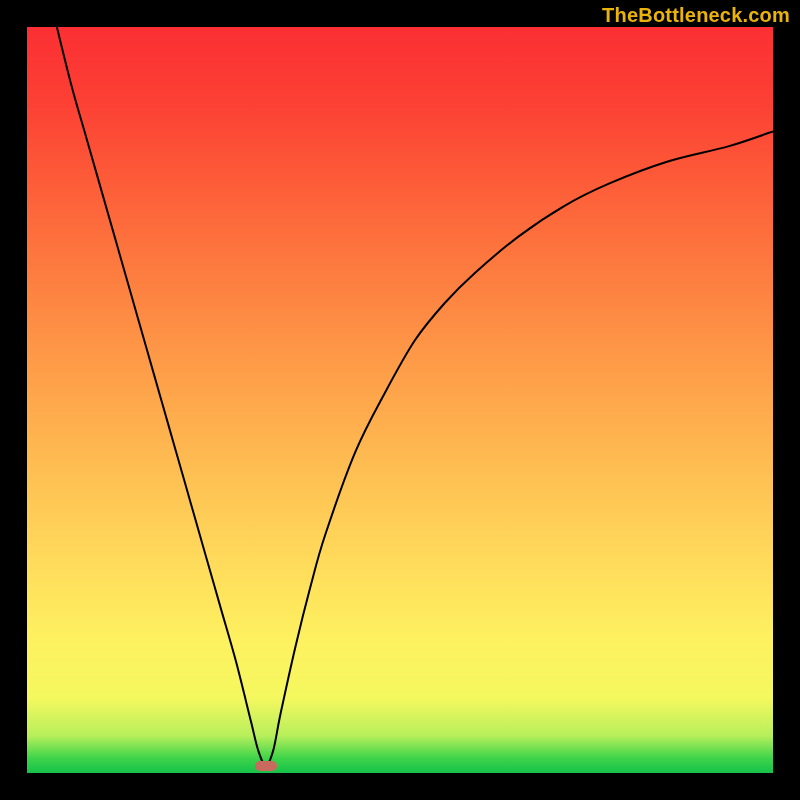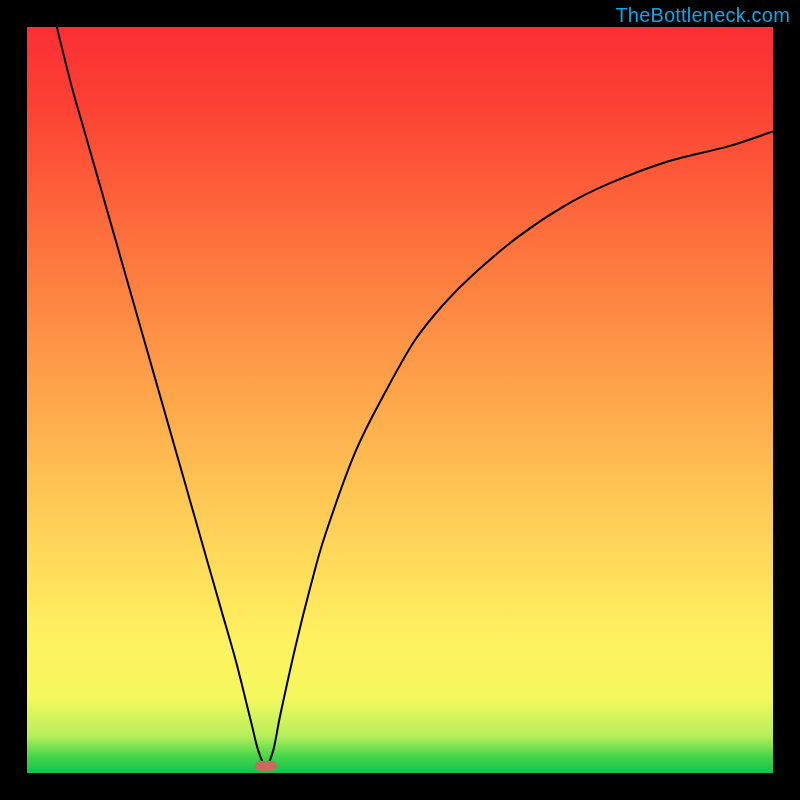--- a/index.html
+++ b/index.html
@@ -37,23 +37,23 @@
       #fe9b48 55%,
       #fd7a3f 68%,
       #fd5a38 80%,
       #fc4034 90%,
       #fb2f33 100%);
   }
   .watermark {
     position: absolute;
     top: 4px;
     right: 10px;
-    color: #0ea5e9;
+    color: #eab308;
     font-size: 20px;
-    font-weight: 400;
+    font-weight: 700;
     letter-spacing: 0.2px;
     user-select: none;
     margin-left: 41px;
   }
   svg.curve {
     position: absolute;
     left: 0;
     top: 0;
     width: 746px;
     height: 746px;

